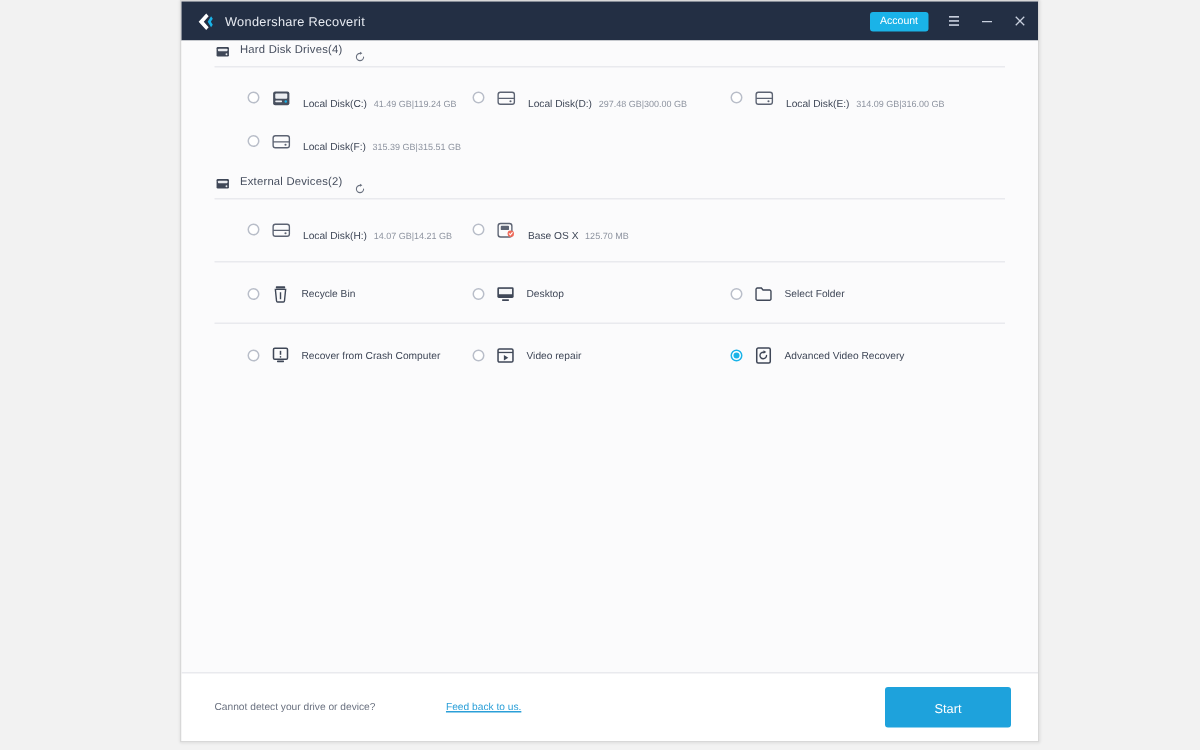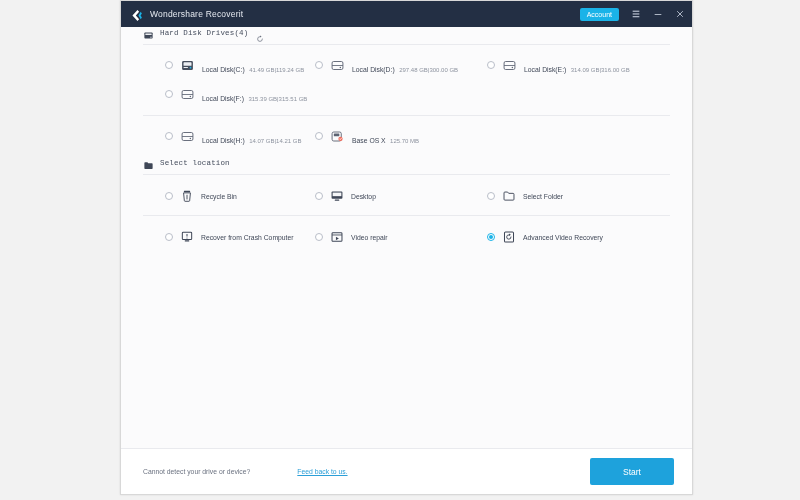--- a/index.html
+++ b/index.html
@@ -51,21 +51,21 @@
   #page-heading {
     text-align: center; font-size: 9.5px; color: #3f4757;
     padding-top: 18px; padding-bottom: 13px; letter-spacing: .1px;
   }
   .section { padding: 0 22px 0 22px; }
   .section-head {
     display: flex; align-items: center; gap: 6px;
     padding-bottom: 6px;
   }
   .section-head .sec-icon { width: 11px; height: 11px; flex: 0 0 auto; }
-  .section-title { font-size: 7.5px; color: #454d5d; letter-spacing: .15px; font-family: Liberation Mono, monospace; }
+  .section-title { font-size: 7.5px; color: #454d5d; letter-spacing: .15px; }
   .refresh-icon { width: 8px; height: 8px; margin-left: 2px; flex: 0 0 auto; }
   .divider { height: 1px; background: #e9eaee; margin: 0 0 0 0; }
   .rows { padding: 13px 0 10px 0; }
   .row {
     display: flex; align-items: flex-start;
     margin-bottom: 11px;
   }
   .row:last-child { margin-bottom: 0; }
   .cell {
     display: flex; align-items: flex-start; gap: 7px;
@@ -256,20 +256,36 @@
             </span>
           </div>
           <div class="cell w2"></div>
           <div class="cell w3"></div>
         </div>
 
       </div>
     </div>
 
     <div class="section">
+      <div class="section-head">
+        <span class="sec-icon">
+          <svg viewBox="0 0 16 16" width="11" height="11">
+            <rect x="2" y="3.5" width="12" height="9" rx="1.2" fill="#3f4757"></rect>
+            <rect x="3.4" y="5" width="9.2" height="2.4" rx="0.6" fill="#e9ebef"></rect>
+            <circle cx="11.6" cy="10.4" r="0.9" fill="#e9ebef"></circle>
+          </svg>
+        </span>
+        <span class="section-title">External Devices(2)</span>
+        <span class="refresh-icon">
+          <svg viewBox="0 0 14 14" width="8" height="8">
+            <path d="M11.2 7 A4.2 4.2 0 1 1 7 2.8" stroke="#6b7280" stroke-width="1.3" fill="none" stroke-linecap="round"></path>
+            <path d="M7 0.8 L7 4.4 L9.8 2.6 Z" fill="#6b7280"></path>
+          </svg>
+        </span>
+      </div>
       <div class="divider"></div>
       <div class="rows">
         <div class="row">
           <div class="cell w1">
             <span class="radio"></span>
             <span class="dev-icon">
               <svg viewBox="0 0 18 18" width="15" height="15">
                 <rect x="2.5" y="4.2" width="13" height="9.6" rx="1.8" fill="none" stroke="#5c6372" stroke-width="1.1"></rect>
                 <line x1="2.5" y1="9" x2="15.5" y2="9" stroke="#5c6372" stroke-width="1"></line>
                 <circle cx="12.4" cy="11.4" r="0.85" fill="#5c6372"></circle>
@@ -296,79 +312,71 @@
             </span>
             <span class="dev-info">
               <span class="dev-name">Base OS X</span>
               <span class="bar-track">
                 <span class="bar-fill" style="width:100%;background:#ef6a5a;"></span>
               </span>
               <span class="dev-size">125.70 MB</span>
             </span>
           </div>
           <div class="cell w3"></div>
-        </div>
-      </div>
-    </div>
-
-    <div class="section">
-      <div class="section-head">
-        <span class="sec-icon">
-          <svg viewBox="0 0 16 16" width="11" height="11">
-            <path d="M2 4.4 A1 1 0 0 1 3 3.4 L6.4 3.4 L7.6 4.8 L13 4.8 A1 1 0 0 1 14 5.8 L14 12 A1 1 0 0 1 13 13 L3 13 A1 1 0 0 1 2 12 Z" fill="#3f4757"></path>
-          </svg>
-        </span>
-        <span class="section-title">Select location</span>
-      </div>
-      <div class="divider"></div>
-      <div class="opt-rows">
-        <div class="row">
-          <div class="opt-cell w1">
-            <span class="radio opt-radio"></span>
-            <span class="opt-icon">
-              <svg viewBox="0 0 18 18" width="14" height="14">
-                <rect x="5" y="2.4" width="8" height="1.8" rx="0.5" fill="#3f4757"></rect>
-                <path d="M4.6 5 L13.4 5 L12.4 15 A0.9 0.9 0 0 1 11.5 15.8 L6.5 15.8 A0.9 0.9 0 0 1 5.6 15 Z" fill="none" stroke="#3f4757" stroke-width="1.2"></path>
-                <line x1="9" y1="7.4" x2="9" y2="13.4" stroke="#3f4757" stroke-width="1.2"></line>
-              </svg>
-            </span>
-            <span class="opt-label">Recycle Bin</span>
-          </div>
-          <div class="opt-cell w2">
-            <span class="radio opt-radio"></span>
-            <span class="opt-icon">
-              <svg viewBox="0 0 18 18" width="14" height="14">
-                <rect x="2" y="3.2" width="14" height="9.2" rx="1.2" fill="#3f4757"></rect>
-                <rect x="3.4" y="4.6" width="11.2" height="4.6" fill="#f4f5f7"></rect>
-                <rect x="6" y="13.4" width="6" height="1.6" rx="0.6" fill="#3f4757"></rect>
-              </svg>
-            </span>
-            <span class="opt-label">Desktop</span>
-          </div>
-          <div class="opt-cell w3">
-            <span class="radio opt-radio"></span>
-            <span class="opt-icon">
-              <svg viewBox="0 0 18 18" width="14" height="14">
-                <path d="M2.6 5 A1.1 1.1 0 0 1 3.7 3.9 L7.2 3.9 L8.6 5.6 L14.3 5.6 A1.1 1.1 0 0 1 15.4 6.7 L15.4 13.2 A1.1 1.1 0 0 1 14.3 14.3 L3.7 14.3 A1.1 1.1 0 0 1 2.6 13.2 Z" fill="none" stroke="#3f4757" stroke-width="1.2"></path>
-              </svg>
-            </span>
-            <span class="opt-label">Select Folder</span>
-          </div>
         </div>
       </div>
     </div>
 
     <div class="section">
       <div class="divider"></div>
       <div class="opt-rows">
         <div class="row">
           <div class="opt-cell w1">
             <span class="radio opt-radio"></span>
             <span class="opt-icon">
               <svg viewBox="0 0 18 18" width="14" height="14">
+                <rect x="5" y="2.4" width="8" height="1.8" rx="0.5" fill="#3f4757"></rect>
+                <path d="M4.6 5 L13.4 5 L12.4 15 A0.9 0.9 0 0 1 11.5 15.8 L6.5 15.8 A0.9 0.9 0 0 1 5.6 15 Z" fill="none" stroke="#3f4757" stroke-width="1.2"></path>
+                <line x1="9" y1="7.4" x2="9" y2="13.4" stroke="#3f4757" stroke-width="1.2"></line>
+              </svg>
+            </span>
+            <span class="opt-label">Recycle Bin</span>
+          </div>
+          <div class="opt-cell w2">
+            <span class="radio opt-radio"></span>
+            <span class="opt-icon">
+              <svg viewBox="0 0 18 18" width="14" height="14">
+                <rect x="2" y="3.2" width="14" height="9.2" rx="1.2" fill="#3f4757"></rect>
+                <rect x="3.4" y="4.6" width="11.2" height="4.6" fill="#f4f5f7"></rect>
+                <rect x="6" y="13.4" width="6" height="1.6" rx="0.6" fill="#3f4757"></rect>
+              </svg>
+            </span>
+            <span class="opt-label">Desktop</span>
+          </div>
+          <div class="opt-cell w3">
+            <span class="radio opt-radio"></span>
+            <span class="opt-icon">
+              <svg viewBox="0 0 18 18" width="14" height="14">
+                <path d="M2.6 5 A1.1 1.1 0 0 1 3.7 3.9 L7.2 3.9 L8.6 5.6 L14.3 5.6 A1.1 1.1 0 0 1 15.4 6.7 L15.4 13.2 A1.1 1.1 0 0 1 14.3 14.3 L3.7 14.3 A1.1 1.1 0 0 1 2.6 13.2 Z" fill="none" stroke="#3f4757" stroke-width="1.2"></path>
+              </svg>
+            </span>
+            <span class="opt-label">Select Folder</span>
+          </div>
+        </div>
+      </div>
+    </div>
+
+    <div class="section">
+      <div class="divider"></div>
+      <div class="opt-rows">
+        <div class="row">
+          <div class="opt-cell w1">
+            <span class="radio opt-radio"></span>
+            <span class="opt-icon">
+              <svg viewBox="0 0 18 18" width="14" height="14">
                 <rect x="3" y="2.8" width="12" height="9.4" rx="1.1" fill="none" stroke="#3f4757" stroke-width="1.3"></rect>
                 <line x1="9" y1="5" x2="9" y2="8.4" stroke="#3f4757" stroke-width="1.3"></line>
                 <circle cx="9" cy="10.2" r="0.7" fill="#3f4757"></circle>
                 <rect x="6" y="13.2" width="6" height="1.5" rx="0.5" fill="#3f4757"></rect>
               </svg>
             </span>
             <span class="opt-label">Recover from Crash Computer</span>
           </div>
           <div class="opt-cell w2">
             <span class="radio opt-radio"></span>

